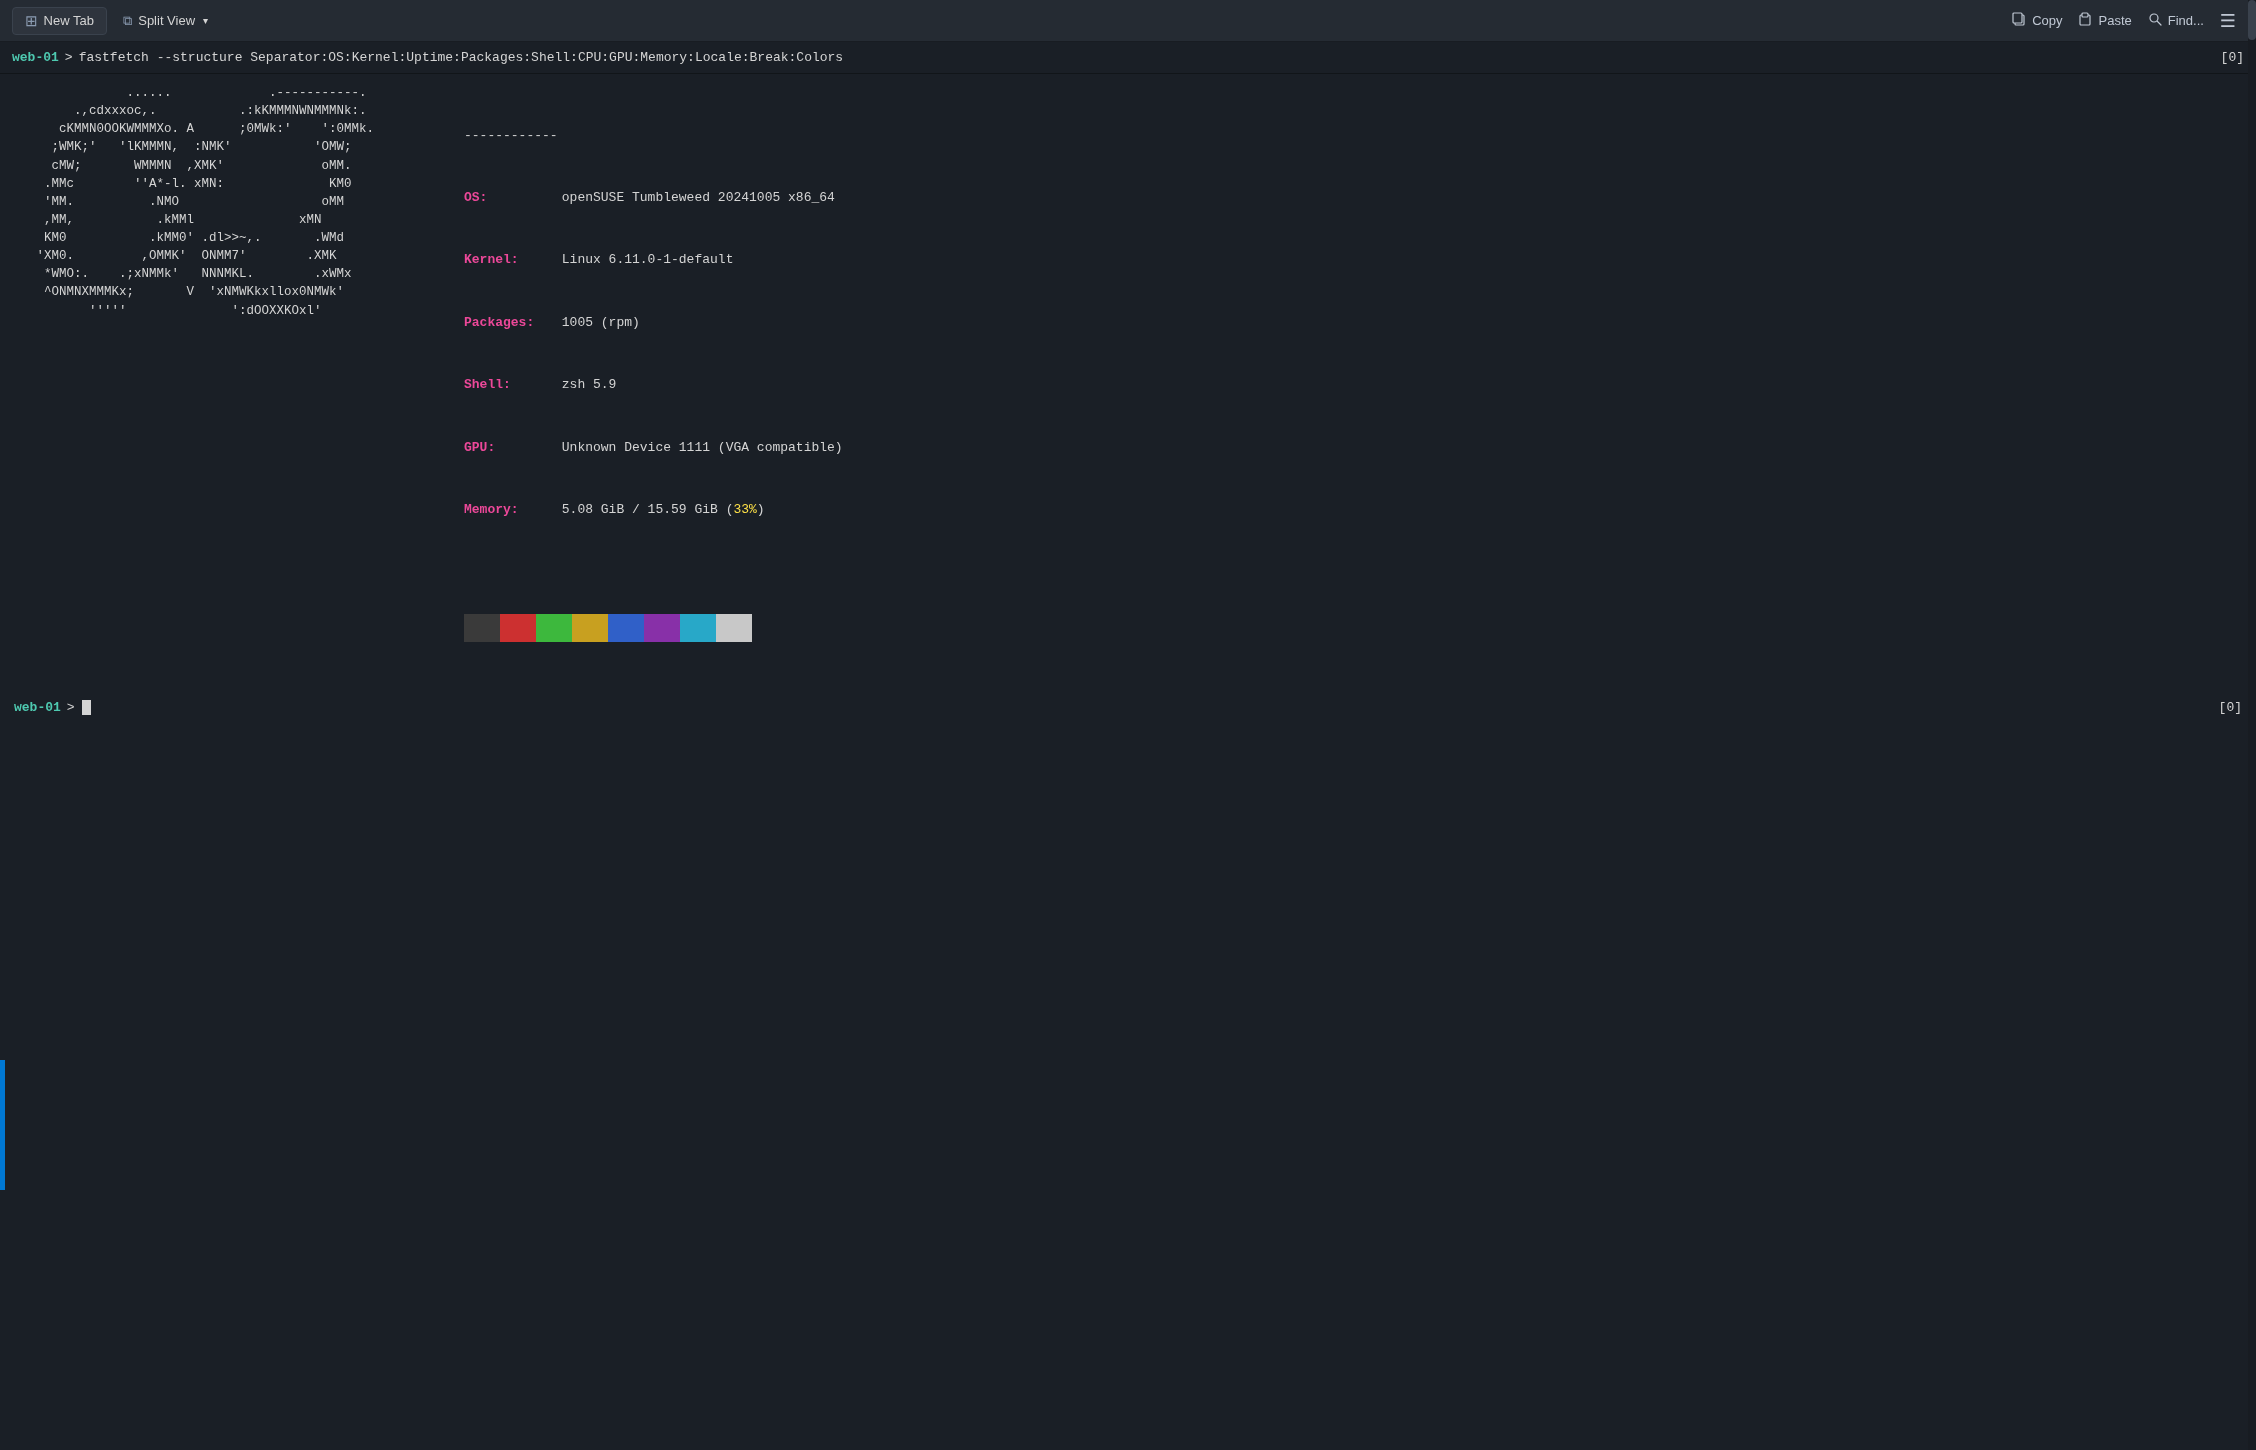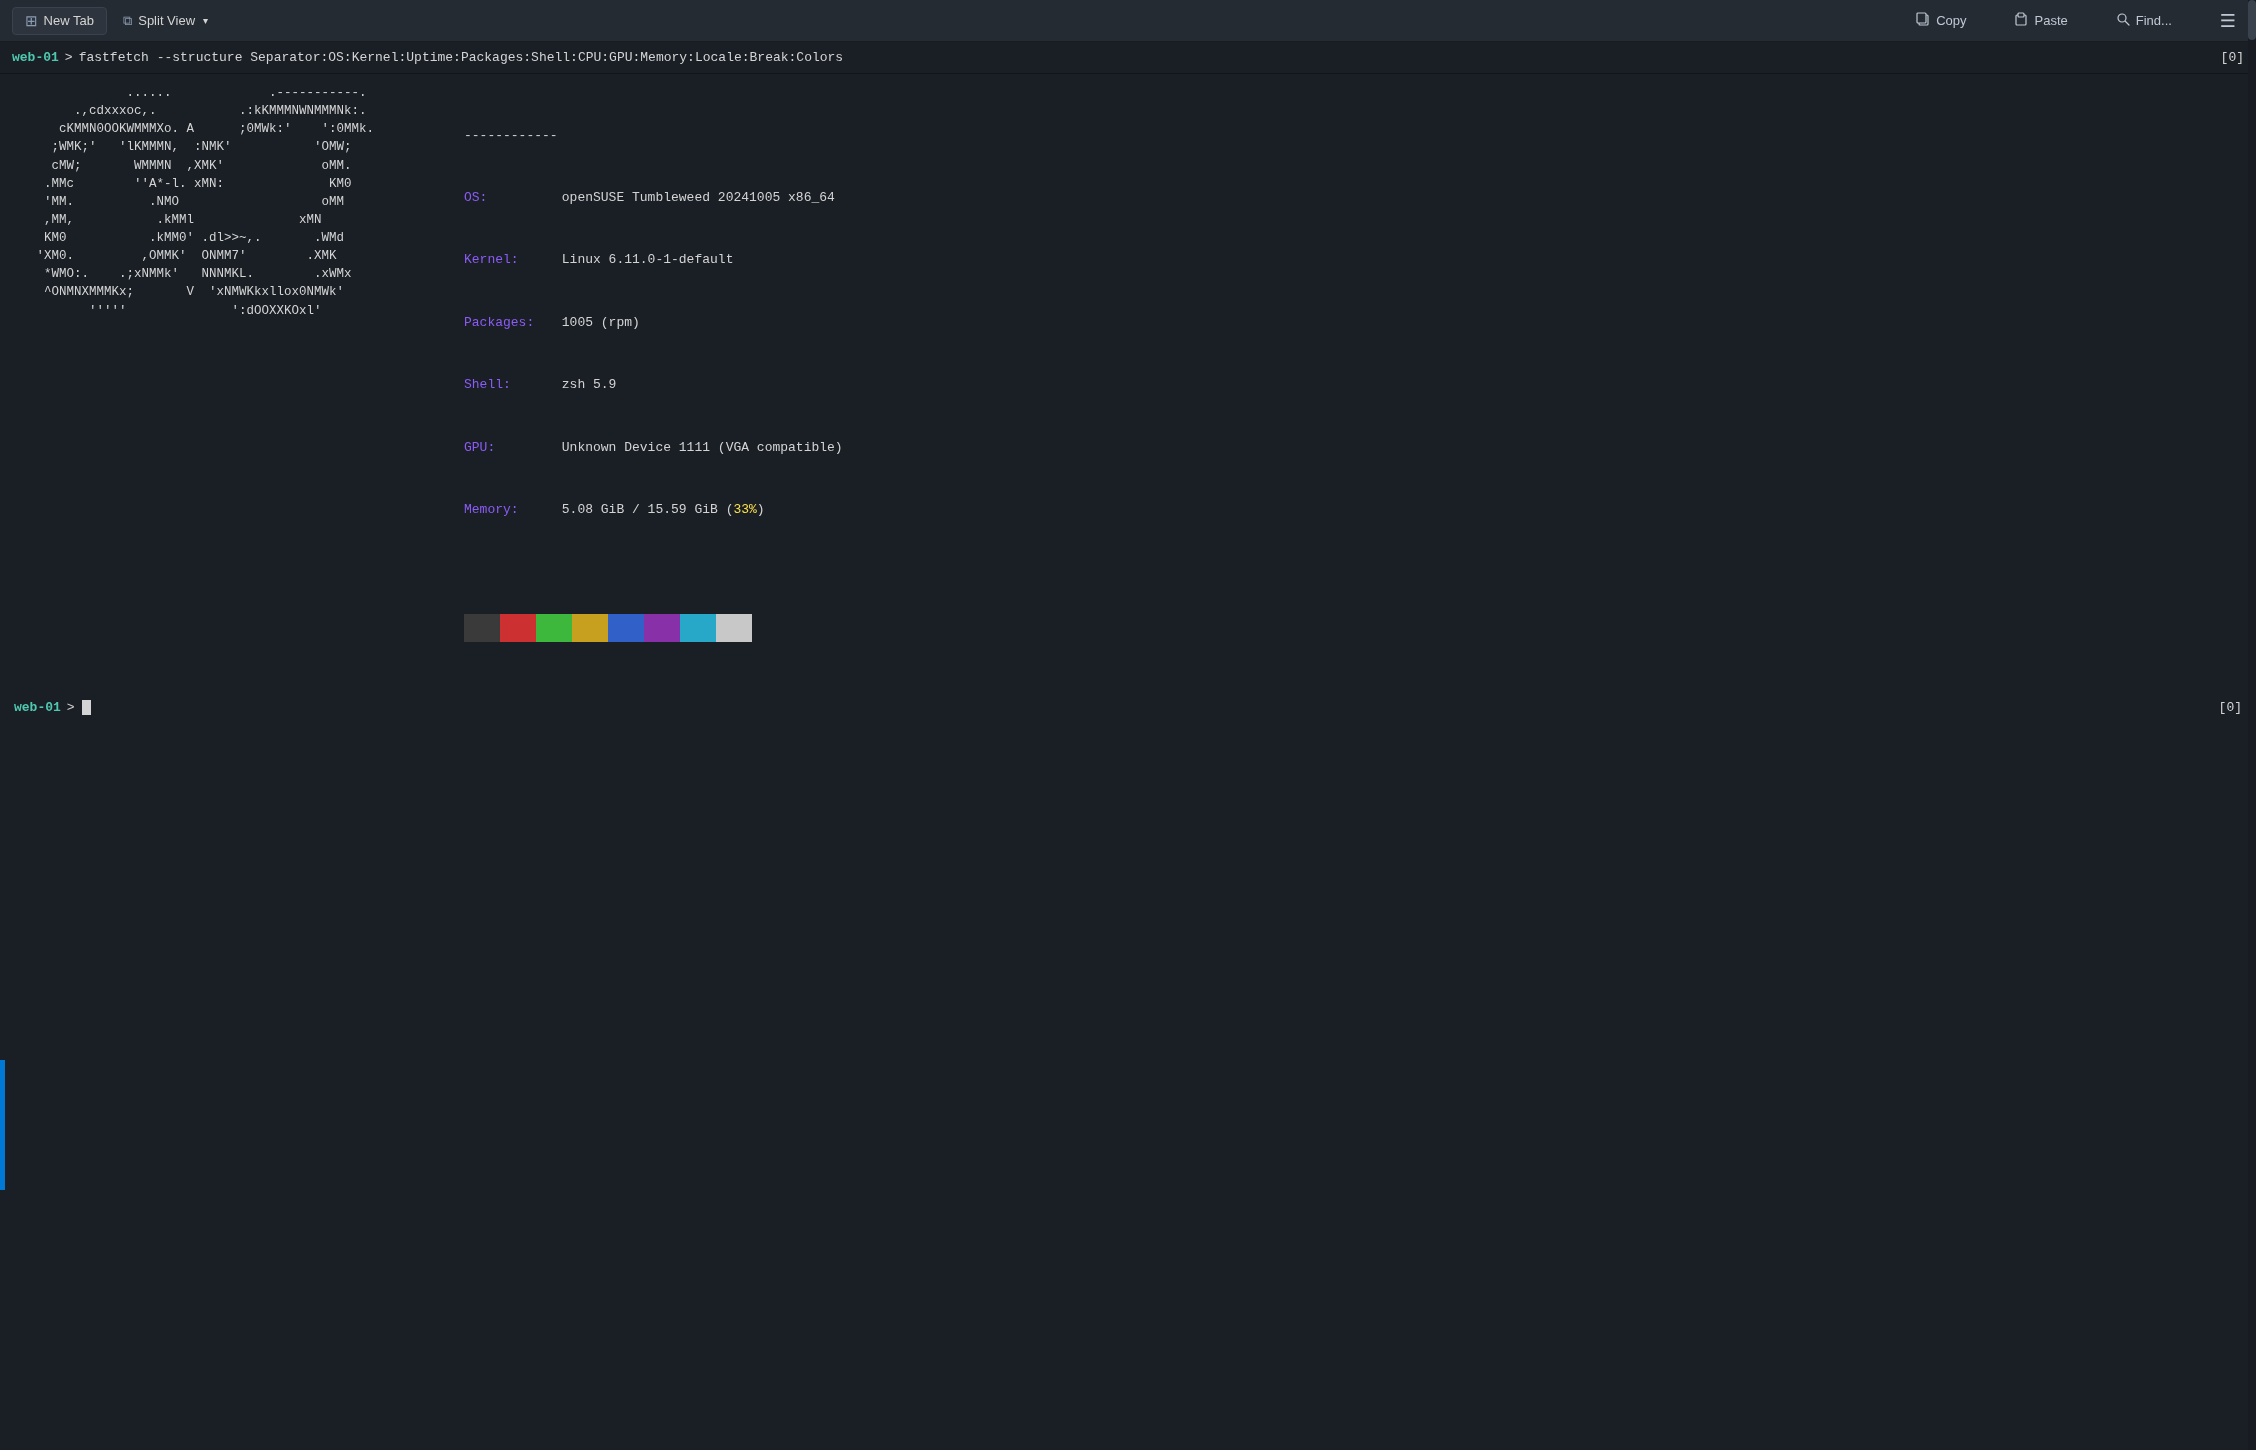--- a/index.html
+++ b/index.html
@@ -57,21 +57,21 @@
       border: none;
       color: #d4d4d4;
       padding: 4px 10px;
       cursor: pointer;
       font-size: 13px;
     }
 
     .toolbar-right {
       display: flex;
       align-items: center;
-      gap: 32px;
+      gap: 0;
     }
 
     .toolbar-action {
       display: flex;
       align-items: center;
       gap: 6px;
       background: transparent;
       border: none;
       color: #c0c8d4;
       cursor: pointer;
@@ -142,22 +142,22 @@
       line-height: 1.6;
     }
 
     .sysinfo-line {
       display: flex;
       align-items: baseline;
       margin-bottom: 0;
     }
 
     .key-label {
-      color: #8b5cf6;
-      font-weight: normal;
+      color: #ec4899;
+      font-weight: bold;
       min-width: 90px;
     }
 
     .value-text {
       color: #d4d4d4;
     }
 
     .separator-line {
       color: #d4d4d4;
     }

